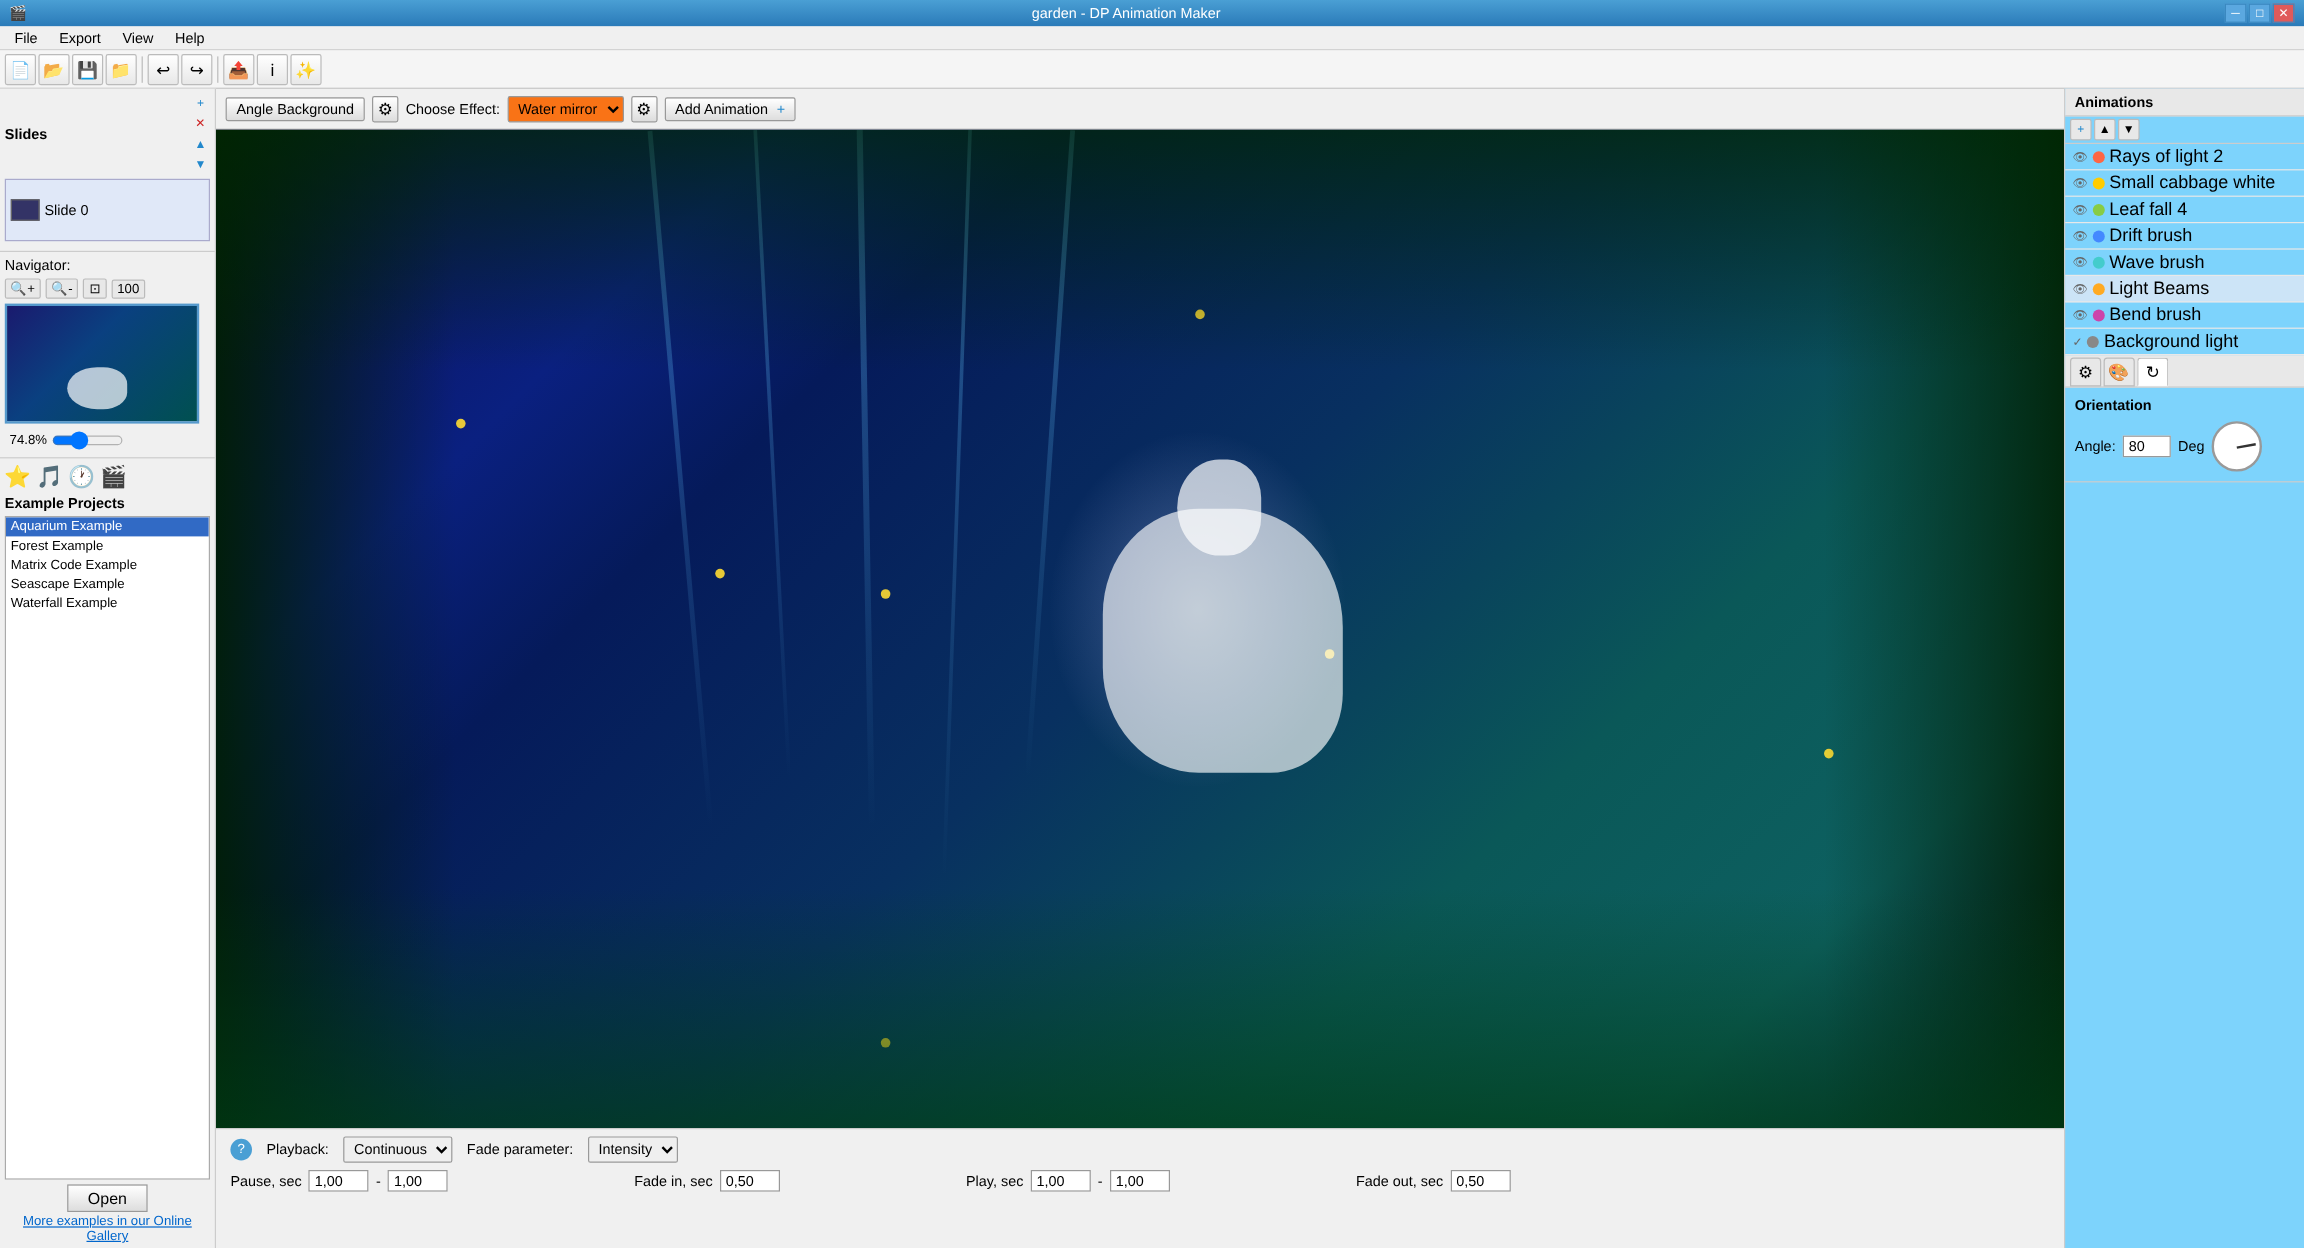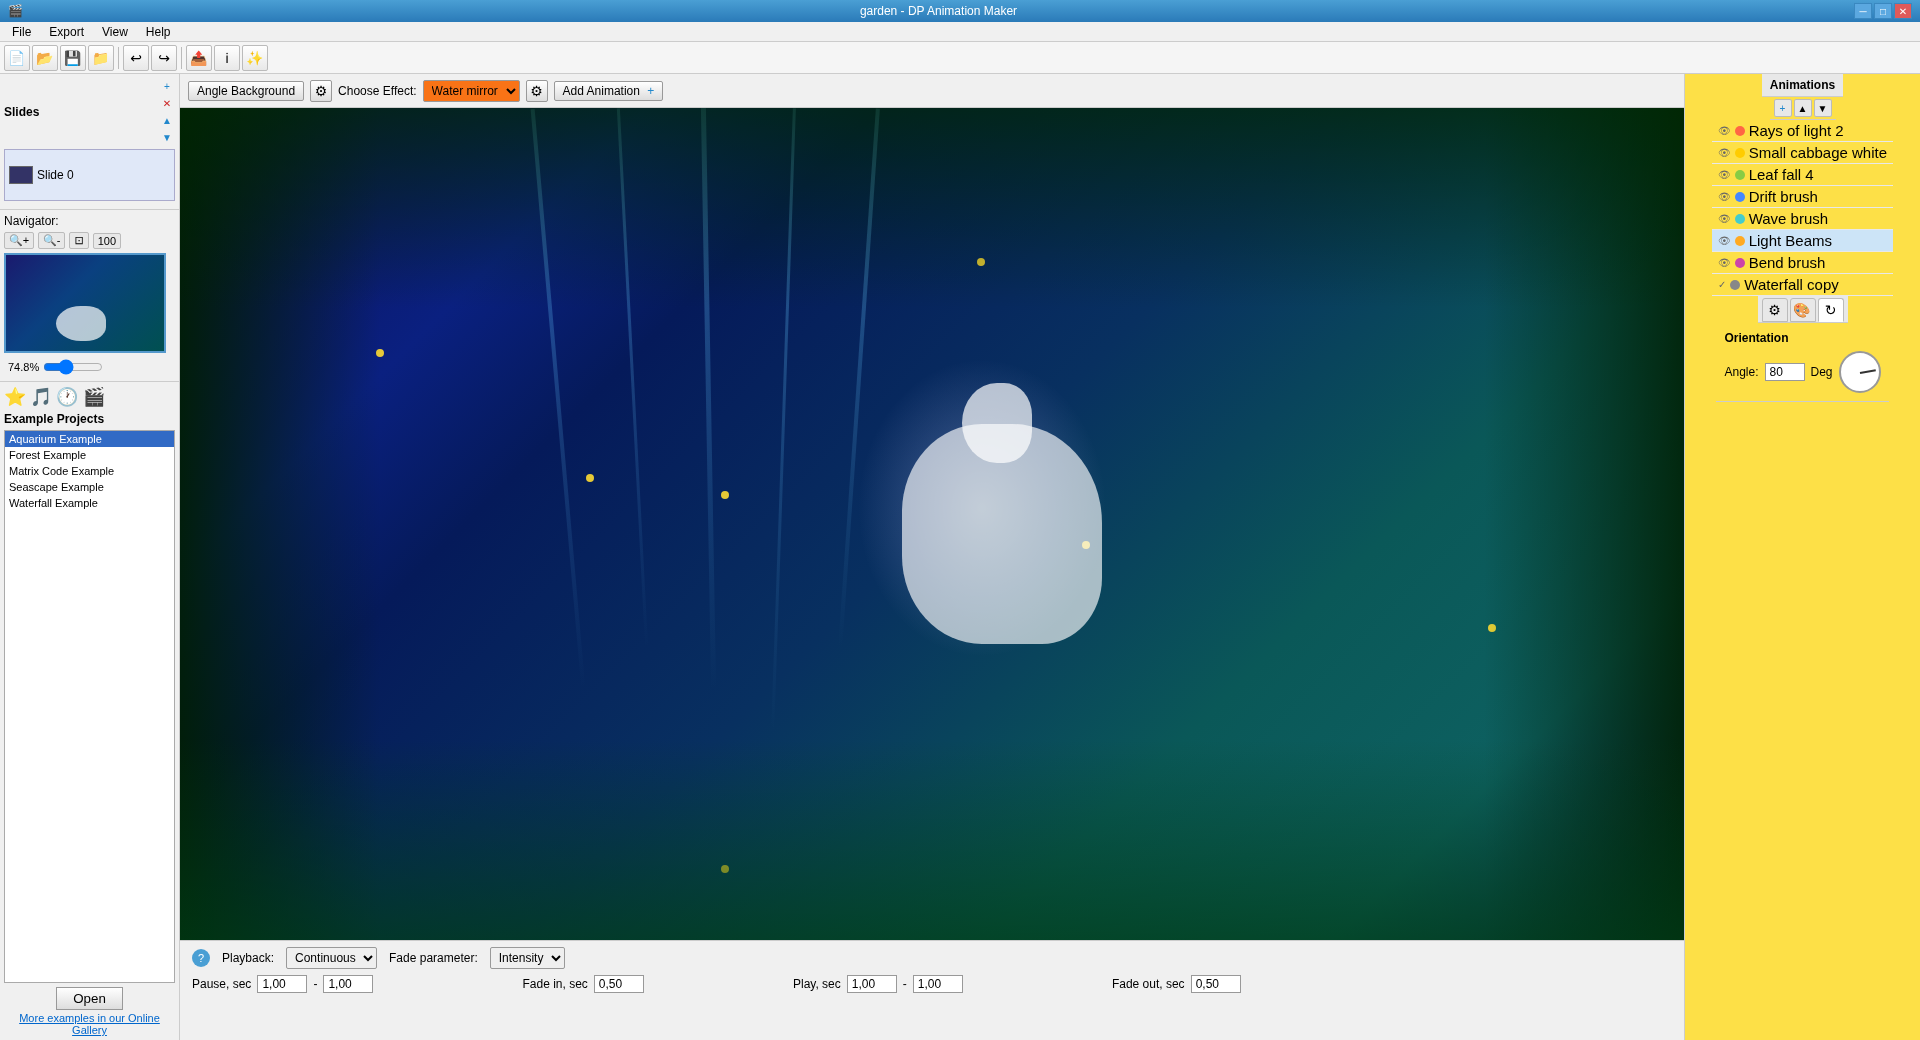--- a/index.html
+++ b/index.html
@@ -85,21 +85,21 @@
     #playback-top { display: flex; align-items: center; gap: 12px; margin-bottom: 6px; }
     .pb-label { font-size: 12px; }
     .pb-select { font-size: 12px; padding: 2px 4px; border: 1px solid #999; border-radius: 2px; }
     .pb-help { width: 18px; height: 18px; border-radius: 50%; background: #4a9fd4; color: white; font-size: 11px; display: flex; align-items: center; justify-content: center; cursor: pointer; }
     #playback-grid { display: grid; grid-template-columns: auto auto auto auto auto auto; gap: 4px 16px; font-size: 12px; }
     .pb-field { display: flex; align-items: center; gap: 6px; }
     .pb-input { width: 50px; border: 1px solid #999; padding: 1px 4px; font-size: 12px; }
     .pb-dash { font-size: 12px; }
 
     
-    #right-panel { width: 236px; background: #fde047; border-left: 1px solid #ccc; display: flex; flex-direction: column; align-items: center; }
+    #right-panel { width: 200px; background: #7dd3fc; border-left: 1px solid #ccc; display: flex; flex-direction: column; }
     #animations-header { padding: 4px 8px; font-weight: bold; font-size: 12px; border-bottom: 1px solid #ccc; background: #e8e8e8; }
     #animations-list-controls { display: flex; padding: 2px 4px; gap: 2px; border-bottom: 1px solid #ccc; }
     .anim-ctrl { width: 18px; height: 18px; font-size: 10px; cursor: pointer; border: 1px solid #bbb; background: #e8e8e8; display: flex; align-items: center; justify-content: center; border-radius: 2px; }
 
     #animations-list { flex: 0 0 auto; }
     .anim-item { display: flex; align-items: center; gap: 4px; padding: 2px 6px; cursor: pointer; font-size: 11px; border-bottom: 1px solid #e8e8e8; }
     .anim-item.selected { background: #cce4f7; }
     .anim-eye { font-size: 10px; color: #666; cursor: pointer; }
     .anim-color { width: 10px; height: 10px; border-radius: 50%; flex-shrink: 0; }
     .anim-name { flex: 1; font-size: 15px; }
@@ -344,21 +344,21 @@
         <span class="anim-name">Light Beams</span>
       </div>
       <div class="anim-item">
         <span class="anim-eye">👁</span>
         <div class="anim-color" style="background:#cc44aa;"></div>
         <span class="anim-name">Bend brush</span>
       </div>
       <div class="anim-item">
         <span class="anim-eye">✓</span>
         <div class="anim-color" style="background:#888888;"></div>
-        <span class="anim-name">Waterfall copy</span>
+        <span class="anim-name">Background light</span>
       </div>
     </div>
 
     <div id="props-tabs">
       <button class="prop-tab">⚙</button>
       <button class="prop-tab">🎨</button>
       <button class="prop-tab active">↻</button>
     </div>
 
     <div id="orientation-section">

